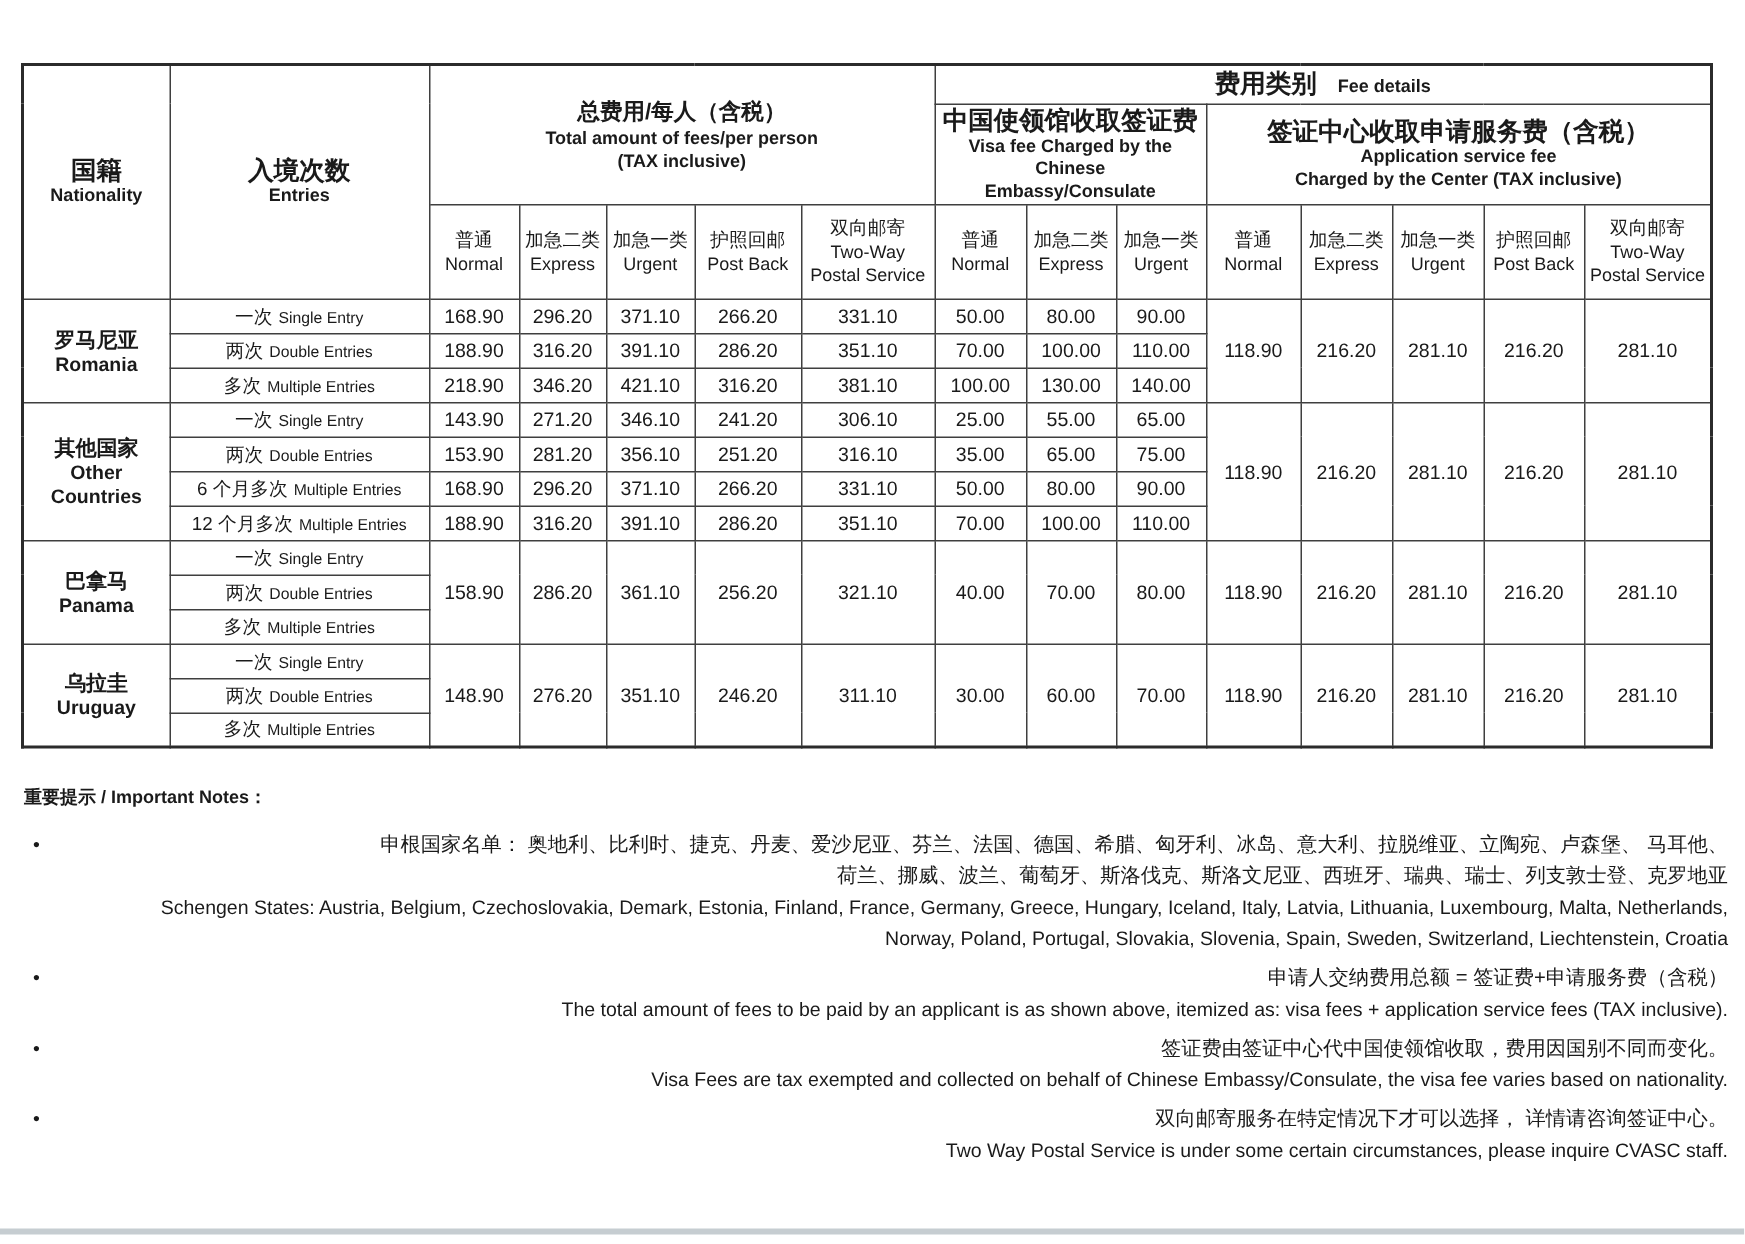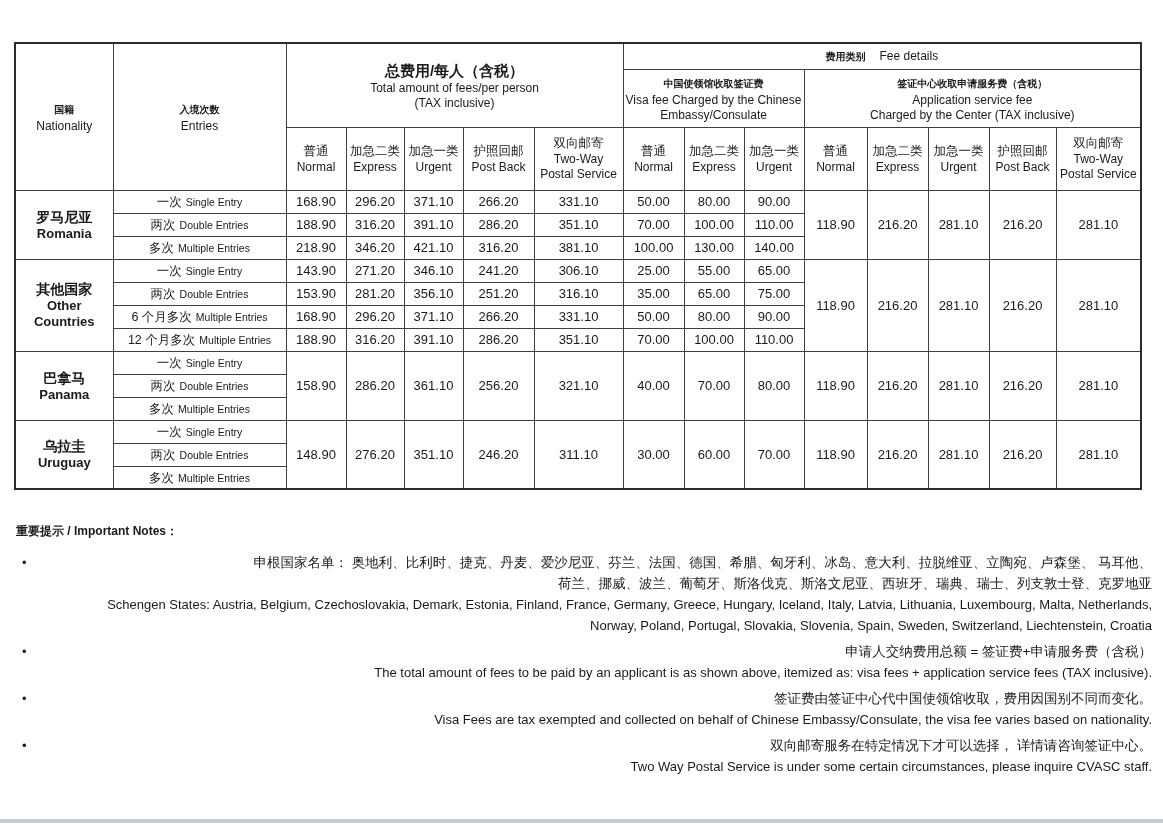--- a/index.html
+++ b/index.html
@@ -25,22 +25,22 @@
     border:1px solid var(--border-color);
     text-align:center; vertical-align:middle;
     padding:1px 2px; overflow:hidden; font-weight:normal;
   }
   tr.h1 { height:26px; }
   tr.h2 { height:58px; }
   tr.h3 { height:63px; }
   tbody tr { height:23px; }
 
   .zh-xl { font-size:15px; font-weight:bold; line-height:21px; }
-  .zh-lg { font-size:10px; font-weight:bold; line-height:19px; }
-  .en-b  { font-size:12px;  font-weight:normal; line-height:15px; }
+  .zh-lg { font-size:17px; font-weight:bold; line-height:19px; }
+  .en-b  { font-size:12px;  font-weight:bold; line-height:15px; }
   .gap   { margin-left:14px; }
 
   .sub-zh { font-size:12.5px; line-height:17px; }
   .sub-en { font-size:12px; line-height:15px; }
 
   .country-zh { font-size:14px; font-weight:bold; line-height:18px; }
   .country-en { font-size:13px; font-weight:bold; line-height:16px; }
   .entry-zh   { font-size:12.5px; }
   .entry-en   { font-size:10.5px; font-weight:normal; margin-left:4px; }
   .num        { font-size:13px; }

